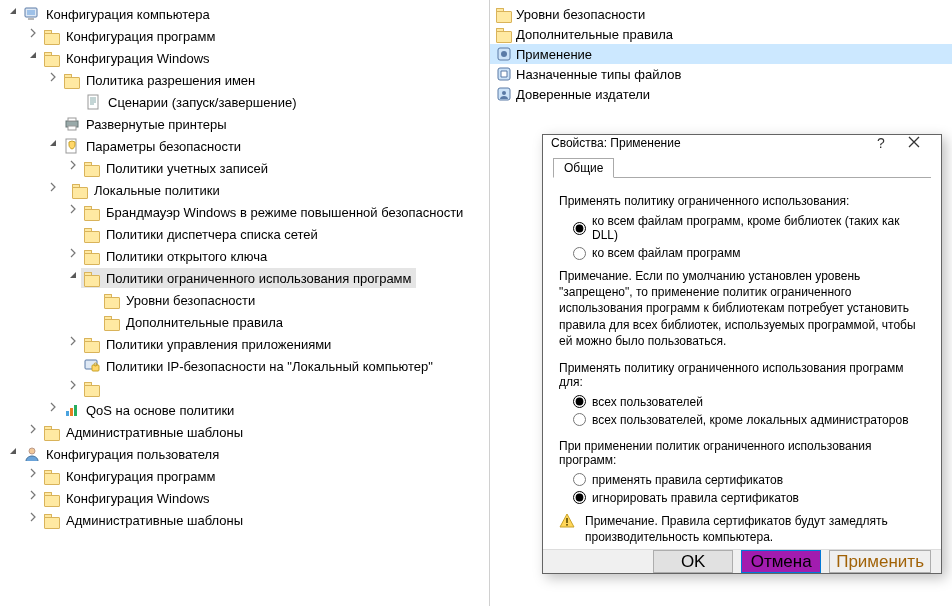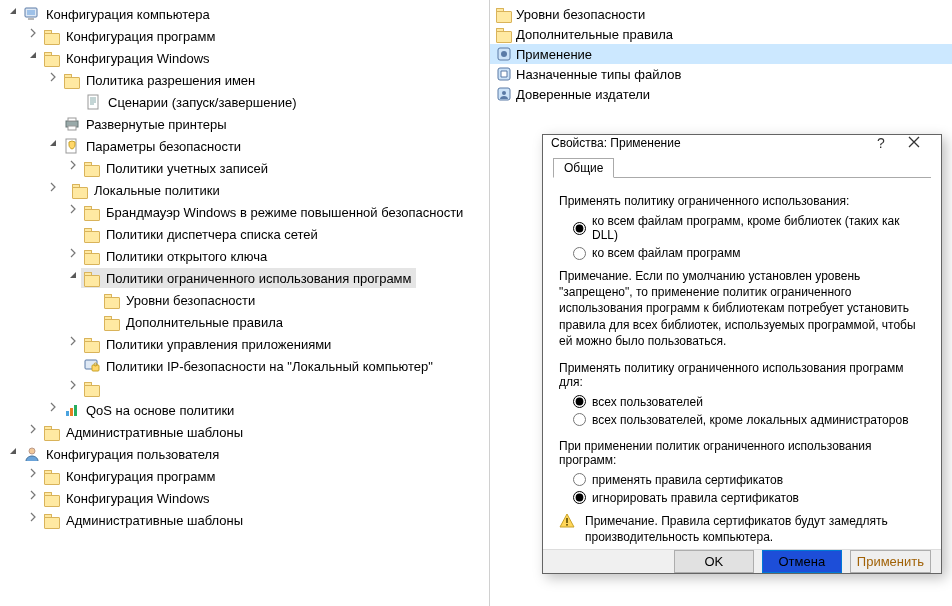--- a/index.html
+++ b/index.html
@@ -95,23 +95,23 @@
   .note { padding:6px 0 2px 0; line-height:1.35; }
   .warn-row { display:flex; gap:6px; padding:6px 0 4px 0; }
   .dlg-buttons {
     height:40px; background:#f0f0f0; border-top:1px solid #ddd;
     display:flex; align-items:center; justify-content:flex-end; gap:8px;
     padding:0 10px;
   }
   .btn {
     min-width:80px; height:23px;
     border:1px solid #adadad; background:#e1e1e1;
-    font-size:13px; cursor:pointer;
-  }
-  .btn.default { border:1px solid #0078d7; background:#1d4ed8; }
+    font-size:17px; cursor:pointer;
+  }
+  .btn.default { border:1px solid #0078d7; background:#a21caf; }
   .btn.disabled { color:#a16207; cursor:default; background:#efefef;}
 </style>
 </head>
 <body>
 
 <div class="app">
   <div class="tree-pane" id="tree">
       <div class="tree-row" style="padding-left: 6px;">
         <span class="chev ">
           <svg width="10" height="10" viewBox="0 0 10 10">

